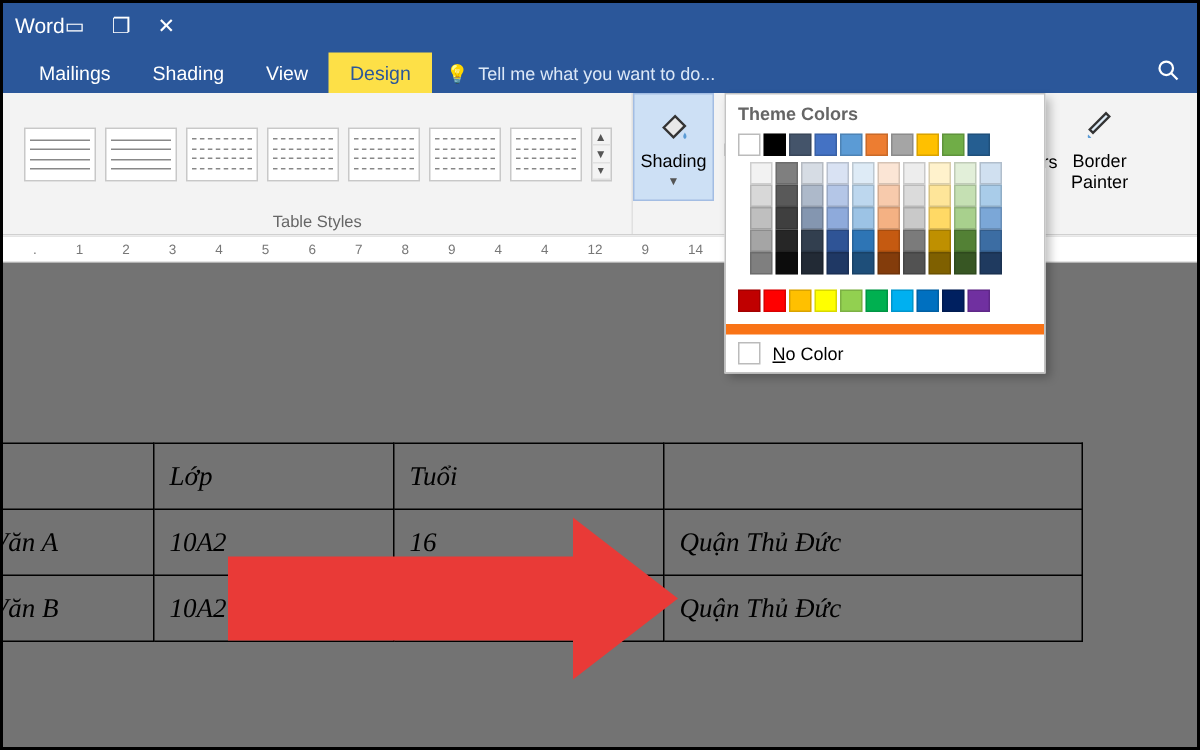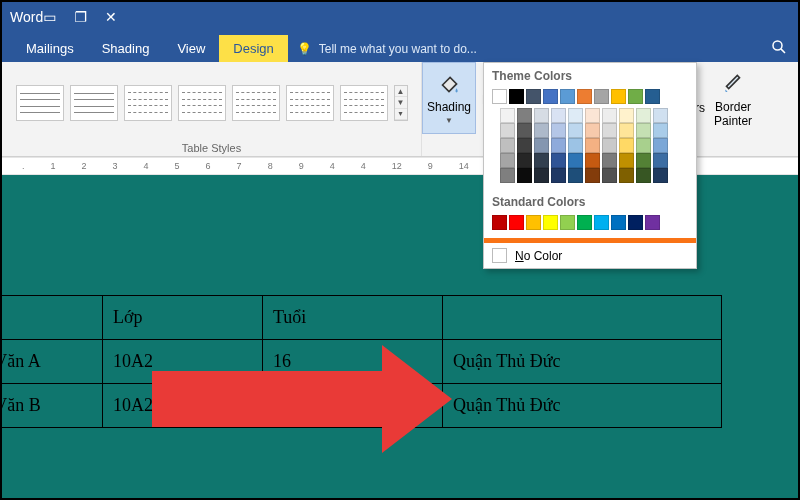--- a/index.html
+++ b/index.html
@@ -22,21 +22,21 @@
   .table-style-thumb.dashed .row { border-top:1px dashed #888; background:transparent; height:2px;}
   .gallery-scroll { width:14px; height:36px; display:flex; flex-direction:column; border:1px solid #c8c8c8; }
   .gallery-scroll div { flex:1; display:flex; align-items:center; justify-content:center; font-size:8px; color:#555; border-bottom:1px solid #e0e0e0;}
   .bigbtn { display:flex; flex-direction:column; align-items:center; justify-content:center; gap:2px; padding:0 4px; min-width:48px; height:72px; cursor:pointer; }
   .bigbtn.active { background:#cde0f5; border:1px solid #a3bde3;}
   .bigbtn .caret { font-size:8px; color:#555;}
   .smallopts { display:flex; flex-direction:column; gap:4px; padding: 2px 4px;}
   .line-combo { width:110px; height:18px; border:1px solid #c0c0c0; background:#fff; display:flex; align-items:center; justify-content:flex-end; padding:0 4px; font-size:8px;}
   .ruler { height:18px; background:#fff; border-top:1px solid #e5e5e5; border-bottom:1px solid #e5e5e5; position:relative; font-size:9px; color:#777; display:flex; align-items:center; overflow:hidden;}
   .ruler-inner { position:absolute; left:20px; right:0; display:flex; gap:26px; }
-  .docarea { position:relative; height: calc(500px - 30px - 30px - 95px - 18px - 4px); background:#0f766e; padding-top:120px; }
+  .docarea { position:relative; height: calc(500px - 30px - 30px - 95px - 18px - 4px); background:#737373; padding-top:120px;font-style:italic; }
   table.doc { border-collapse:collapse; width: 760px; margin-left:-40px; font-family:"Times New Roman", serif; font-size:18px; }
   table.doc td { border:1px solid #000; padding:6px 10px; height:44px; }
   
   .dropdown { position:absolute; left:445px; top:60px; width:214px; background:#fff; border:1px solid #c3c3c3; box-shadow:3px 3px 6px rgba(0,0,0,.25); z-index:40;margin-left:36px;}
   .dropdown h4 { font-size:12px; color:#666; font-weight:600; padding:6px 8px 2px 8px; }
   .swatch-row { display:flex; gap:2px; padding: 0 8px;}
   .swatch { width:15px; height:15px; border:1px solid rgba(0,0,0,.15); }
   .swatch.white { border:1px solid #bbb;}
   .tint-grid { padding: 4px 8px 6px 8px; display:flex; flex-direction:column; gap:0;}
   .tint-grid .swatch-row { gap:2px; }
@@ -321,34 +321,33 @@
         <div class="swatch" style="background: rgb(34, 42, 53);"></div>
         <div class="swatch" style="background: rgb(31, 56, 100);"></div>
         <div class="swatch" style="background: rgb(30, 78, 121);"></div>
         <div class="swatch" style="background: rgb(131, 60, 11);"></div>
         <div class="swatch" style="background: rgb(82, 82, 82);"></div>
         <div class="swatch" style="background: rgb(127, 96, 0);"></div>
         <div class="swatch" style="background: rgb(55, 86, 35);"></div>
         <div class="swatch" style="background: rgb(31, 58, 95);"></div>
       </div>
     </div>
-  <h4>Standard Colors</h4>
   <div id="standard" class="swatch-row" style="padding:4px 8px 8px 8px;">
       <div class="swatch" style="background: rgb(192, 0, 0);"></div>
       <div class="swatch" style="background: rgb(255, 0, 0);"></div>
       <div class="swatch" style="background: rgb(255, 192, 0);"></div>
       <div class="swatch" style="background: rgb(255, 255, 0);"></div>
       <div class="swatch" style="background: rgb(146, 208, 80);"></div>
       <div class="swatch" style="background: rgb(0, 176, 80);"></div>
       <div class="swatch" style="background: rgb(0, 176, 240);"></div>
       <div class="swatch" style="background: rgb(0, 112, 192);"></div>
       <div class="swatch" style="background: rgb(0, 32, 96);"></div>
       <div class="swatch" style="background: rgb(112, 48, 160);"></div>
     </div>
-  <div style="border-top:5px solid #f97316;text-align:right;">
+  <div style="border-top:7px solid #f97316;text-align:right;">
     <div class="dd-item">
       <span class="mini"></span>
       <span><u>N</u><span>o Color</span></span>
     </div>
   </div>
 </div>
 
 <div class="arrow">
   <div class="arrow-body"></div>
   <div class="arrow-head"></div>

